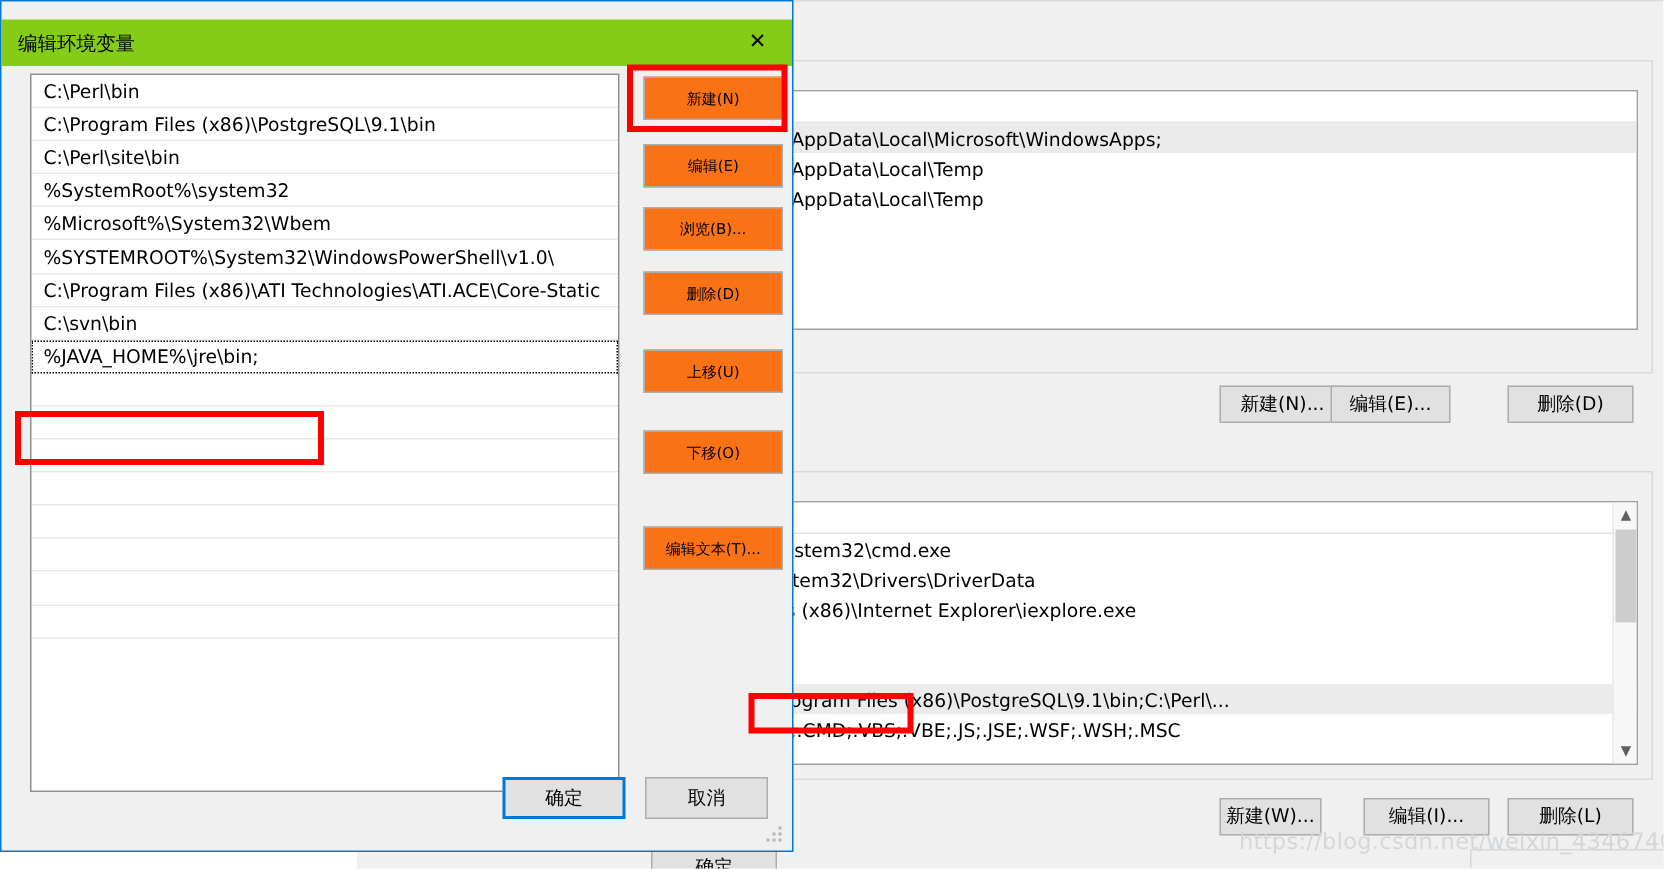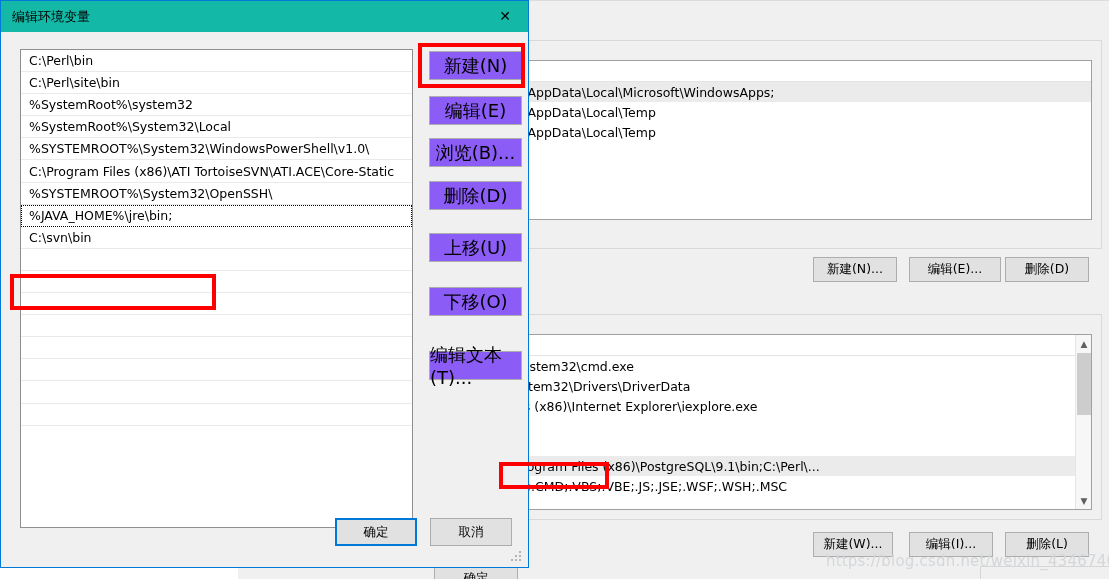--- a/index.html
+++ b/index.html
@@ -127,22 +127,22 @@
   }
 
   
   .dialog {
     position: absolute;
     left: 0px; top: 0px; width: 529px; height: 568px;
     background: #f0f0f0;
     border: 1px solid #0078d7;
   }
   .dlg-titlebar {
-    position: absolute; left: 0; top: 0; right: 0; height: 31px;
-    background: #14b8a6;
+    position: absolute; left: 0; top: 12px; right: 0; height: 31px;
+    background: #84cc16;
     display: flex; align-items: center;
   }
   .dlg-title {
     font-size: 13px; color: #000;
     margin-left: 11px;
   }
   .dlg-close {
     position: absolute; right: 0px; top: 0px;
     width: 46px; height: 30px;
     display: flex; align-items: center; justify-content: center;
@@ -168,23 +168,23 @@
   }
   .path-row.focused {
     border: 1px dotted #000;
     border-bottom: 1px dotted #000;
     padding-left: 7px;
   }
 
   .dlg-btn {
     position: absolute;
     left: 428px; width: 93px; height: 29px;
-    background: #8b5cf6;
+    background: #f97316;
     border: 1px solid #adadad;
-    font-size: 18px; color: #000;
+    font-size: 10px; color: #000;
     display: flex; align-items: center; justify-content: center;
     cursor: default;
   }
 
   .dlg-footer-btn {
     position: absolute;
     width: 82px; height: 28px;
     background: #e1e1e1;
     border: 1px solid #adadad;
     font-size: 12.5px; color: #000;
@@ -238,21 +238,21 @@
             <div class="c2">C:\Users\liyuan\AppData\Local\Temp</div>
           </div>
           <div class="vt-row">
             <div class="c1">TMP</div>
             <div class="c2">C:\Users\liyuan\AppData\Local\Temp</div>
           </div>
         </div>
     </div>
 
     <div class="winbtn" style="left:574px; top:256px; width:84px;">新建(N)...</div>
-    <div class="winbtn" style="left:670px; top:256px; width:92px;">编辑(E)...</div>
+    <div class="winbtn" style="left:648px; top:256px; width:80px;">编辑(E)...</div>
     <div class="winbtn" style="left:766px; top:256px; width:84px;">删除(D)</div>
 
     <div class="group" style="left:8px; top:313px; width:855px; height:206px;">
       <span class="group-label">统变量(S)</span>
     </div>
 
     <div class="var-table" style="left:18px; top:333px; width:835px; height:176px;">
       <div class="vt-head">
         <div class="c1">变量</div>
         <div class="c2">值</div>
@@ -288,49 +288,49 @@
           </div>
         </div>
 
       <div class="scrollbar">
         <div class="sb-arrow sb-up">▲</div>
         <div class="sb-thumb" style="top:18px; height:62px;"></div>
         <div class="sb-arrow sb-down">▼</div>
       </div>
     </div>
 
-    <div class="winbtn" style="left:574px; top:531px; width:80px;">新建(W)...</div>
+    <div class="winbtn" style="left:574px; top:531px; width:68px;">新建(W)...</div>
     <div class="winbtn" style="left:670px; top:531px; width:84px;">编辑(I)...</div>
     <div class="winbtn" style="left:766px; top:531px; width:84px;">删除(L)</div>
   </div>
 
   <div class="bg-bottom-panel"></div>
   <div class="bg-ok-partial">确定</div>
   <div class="bg-right-strip"></div>
 
   <div class="watermark">https://blog.csdn.net/weixin_43467405</div>
 
   <div class="dialog">
 
     <div class="dlg-titlebar">
       <span class="dlg-title">编辑环境变量</span>
       <div class="dlg-close">✕</div>
     </div>
 
     <div class="path-list">
       <div id="path-rows">
           <div class="path-row">C:\Perl\bin</div>
+          <div class="path-row">C:\Program Files (x86)\PostgreSQL\9.1\bin</div>
           <div class="path-row">C:\Perl\site\bin</div>
           <div class="path-row">%SystemRoot%\system32</div>
-          <div class="path-row">%SystemRoot%\System32\Local</div>
+          <div class="path-row">%Microsoft%\System32\Wbem</div>
           <div class="path-row">%SYSTEMROOT%\System32\WindowsPowerShell\v1.0\</div>
-          <div class="path-row">C:\Program Files (x86)\ATI TortoiseSVN\ATI.ACE\Core-Static</div>
-          <div class="path-row">%SYSTEMROOT%\System32\OpenSSH\</div>
+          <div class="path-row">C:\Program Files (x86)\ATI Technologies\ATI.ACE\Core-Static</div>
+          <div class="path-row">C:\svn\bin</div>
           <div class="path-row focused">%JAVA_HOME%\jre\bin;</div>
-          <div class="path-row">C:\svn\bin</div>
           <div class="path-row"></div>
           <div class="path-row"></div>
           <div class="path-row"></div>
           <div class="path-row"></div>
           <div class="path-row"></div>
           <div class="path-row"></div>
           <div class="path-row"></div>
           <div class="path-row"></div>
         </div>
     </div>

